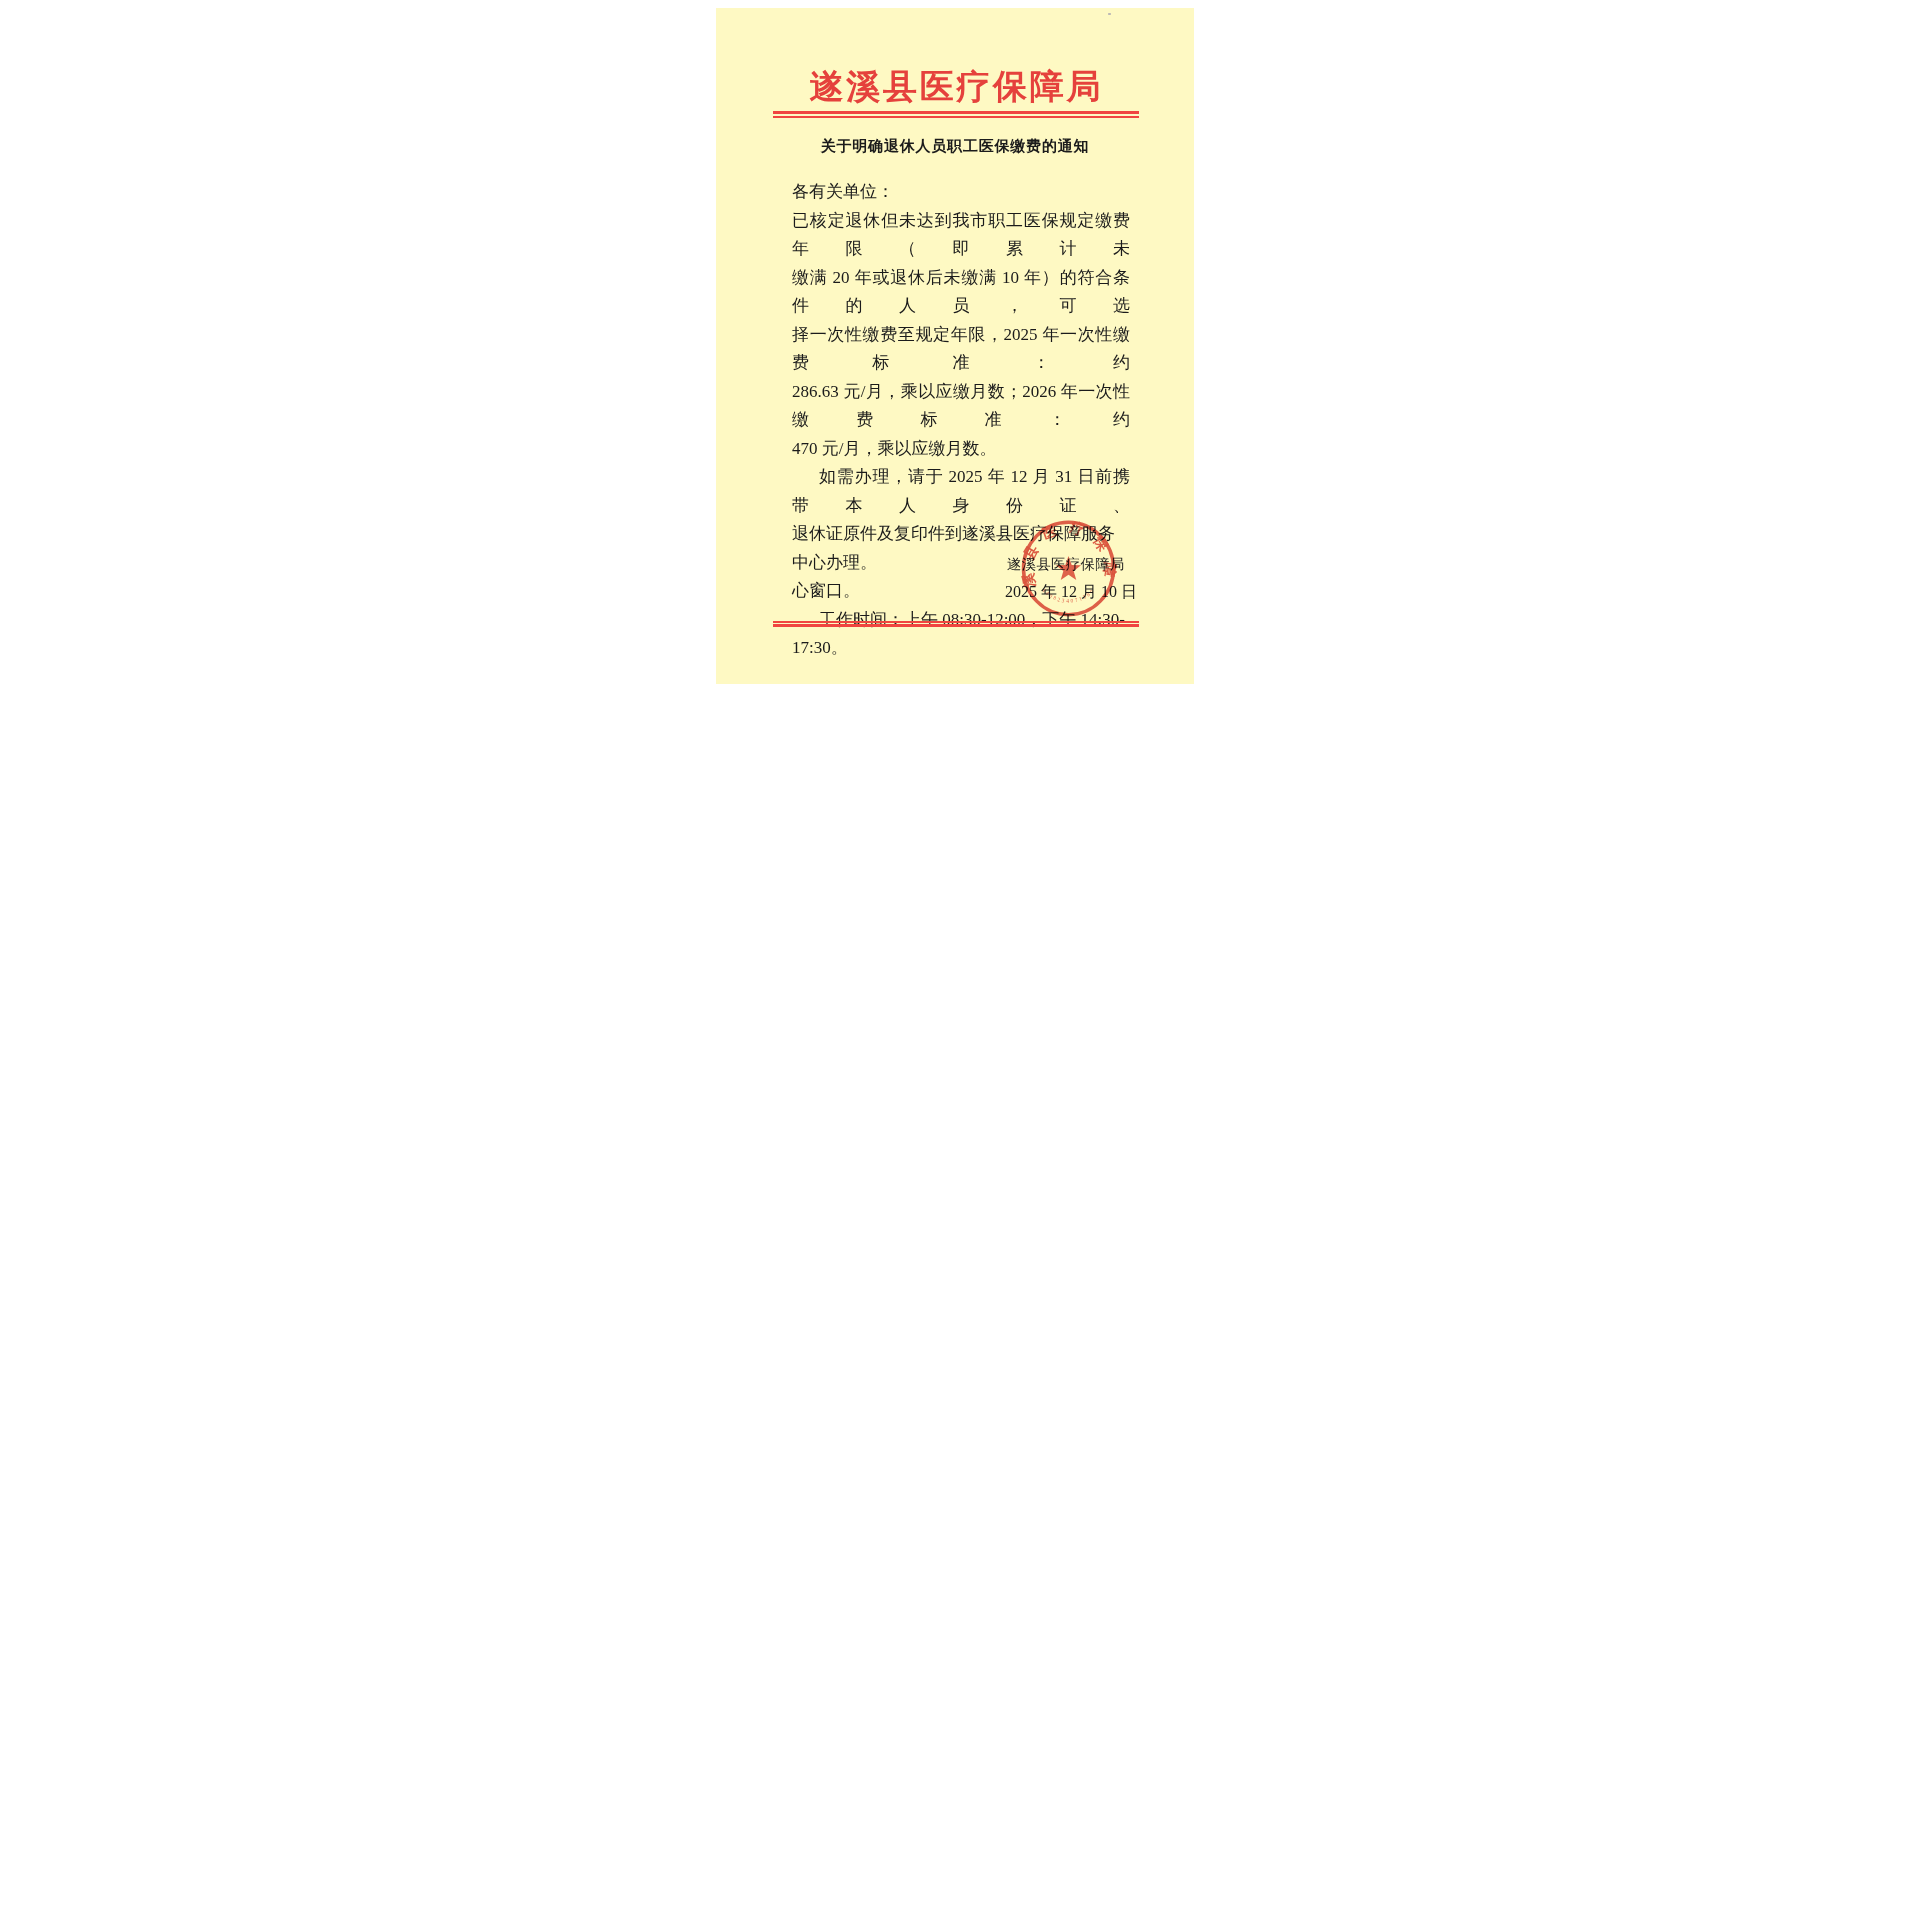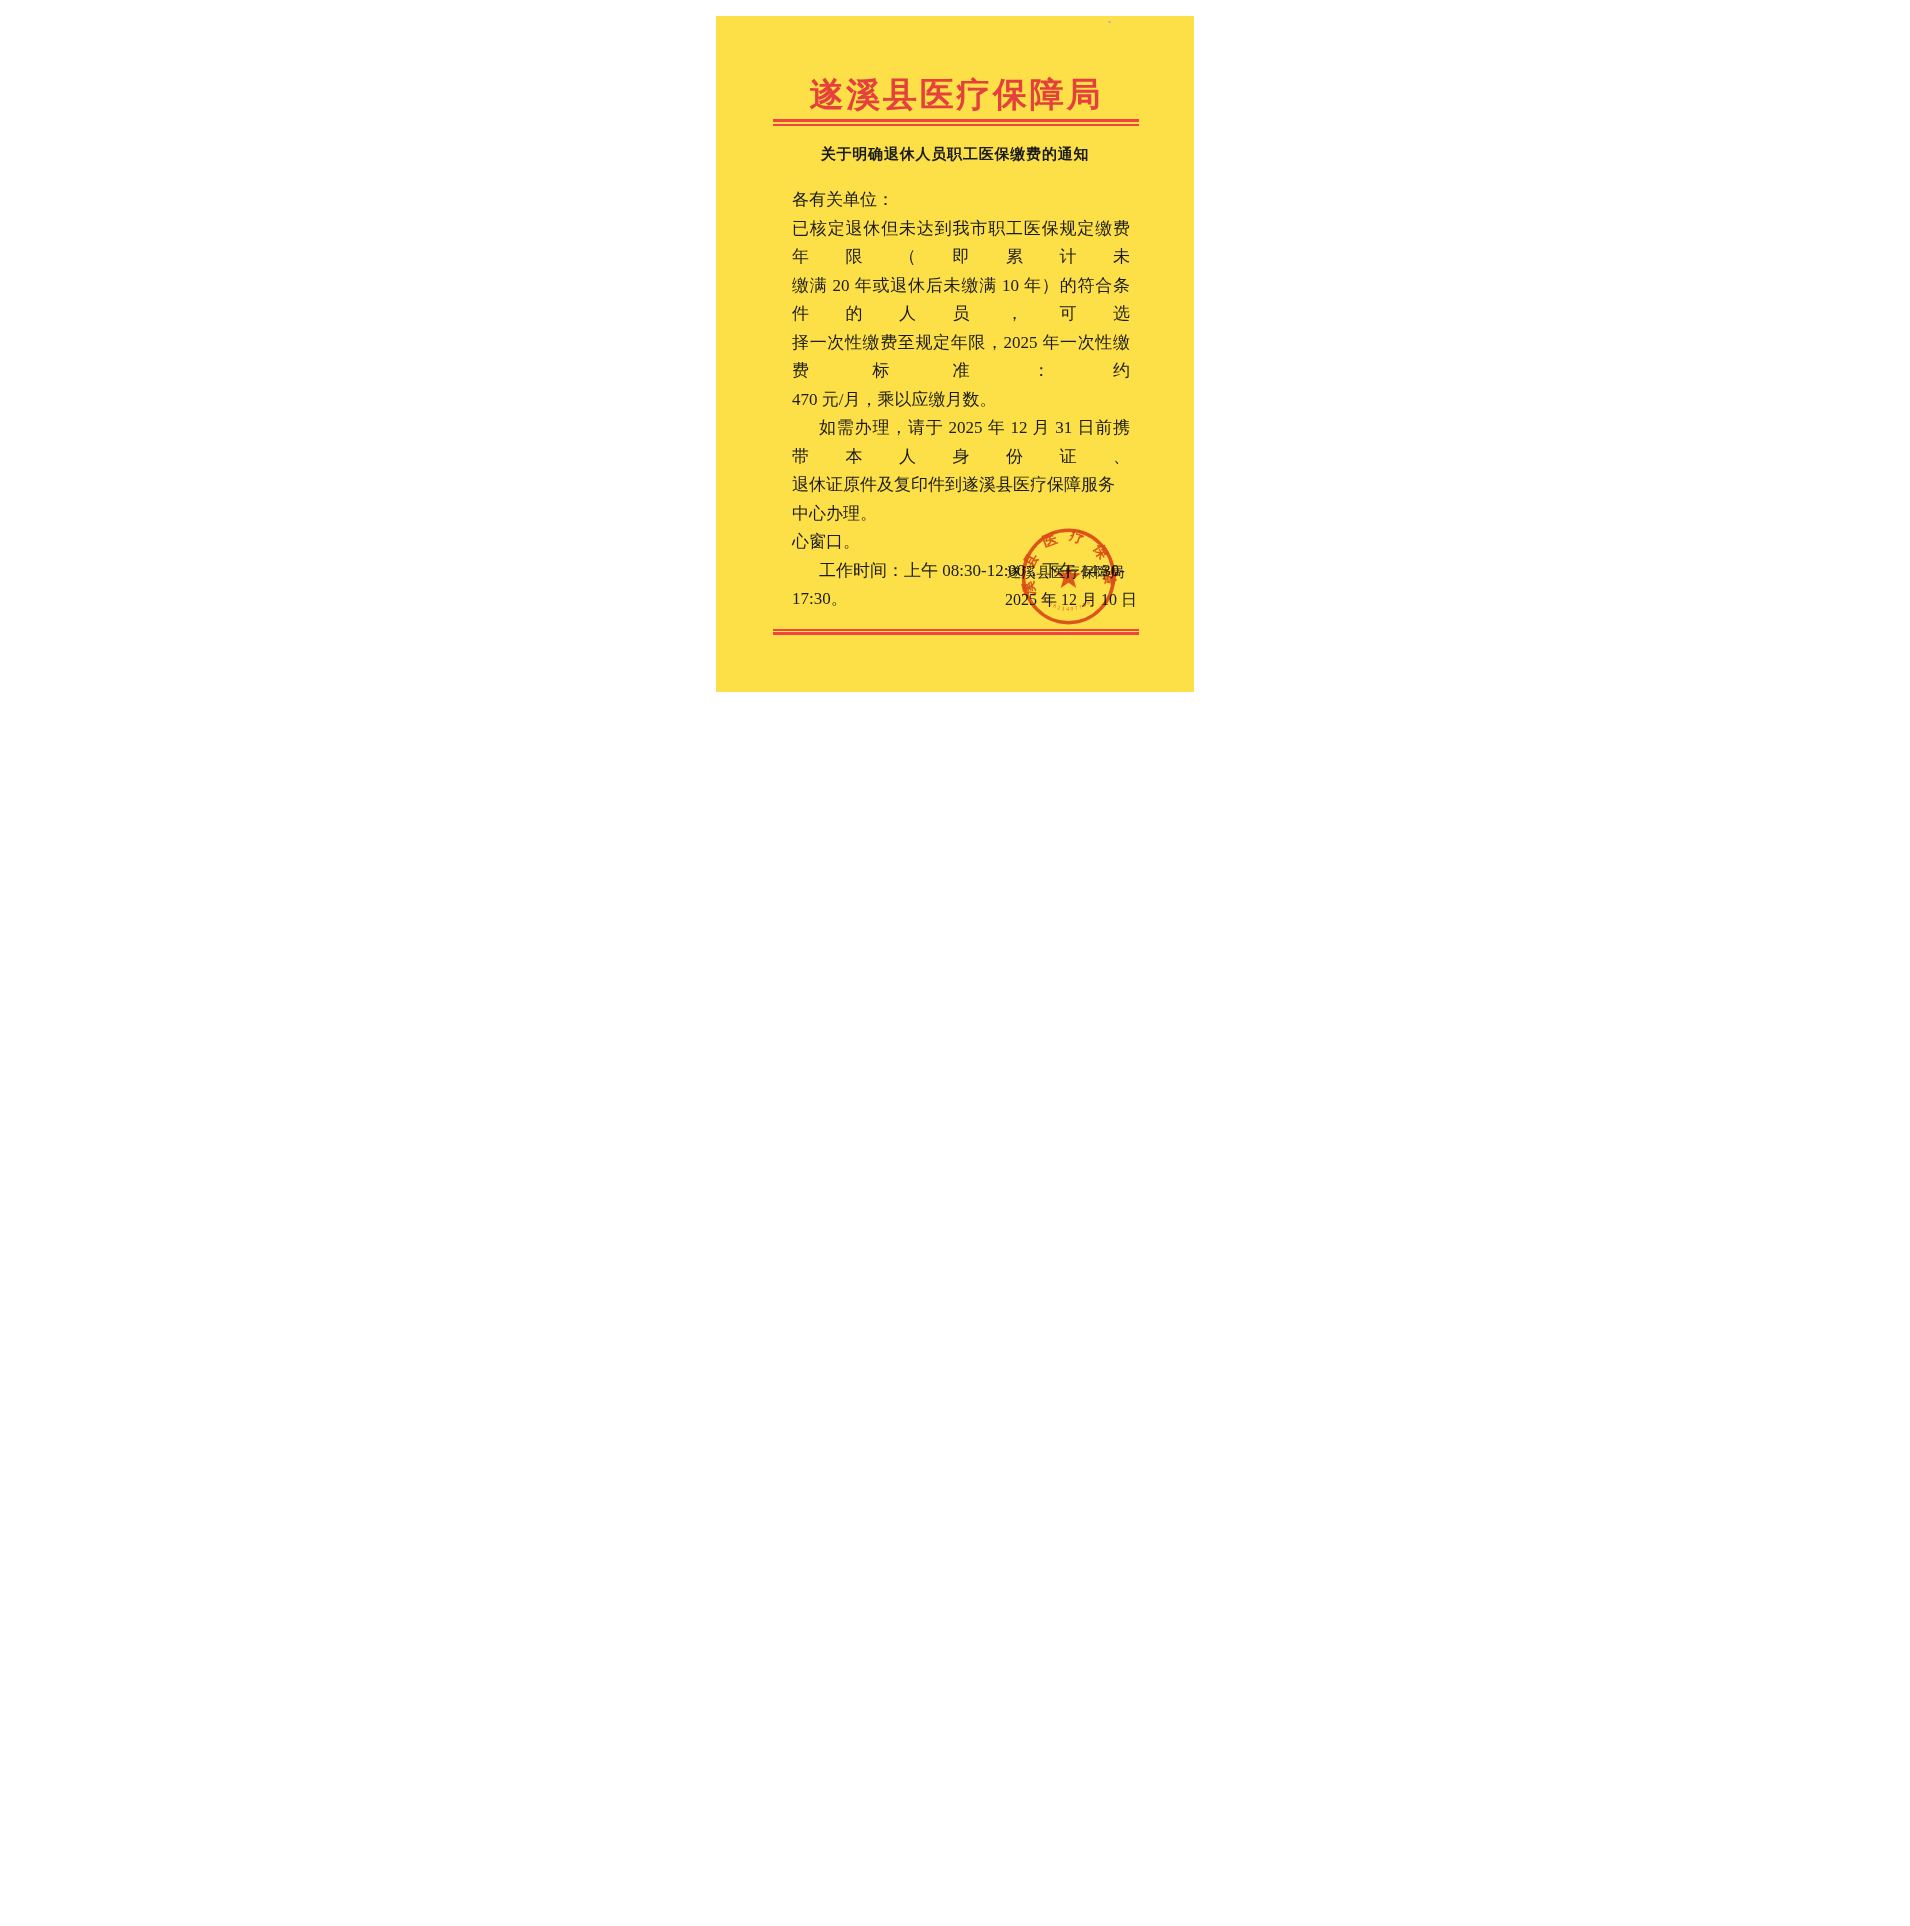--- a/index.html
+++ b/index.html
@@ -1,21 +1,21 @@
 <!DOCTYPE html>
 <html lang="zh" style="--red-header: #e5413c; --red-line: #f04540; --red-stamp: #d8463f; --ink: #1b1b1b;font-size:6.2px"><head>
 <meta charset="utf-8">
 <title>遂溪县医疗保障局通知</title>
 <style>
   html,body{margin:0;padding:0;background:#ffffff;}
   .page{
     position:relative;
     width:478px;height:676px;
-    margin:16px auto;
-    background:#fde047;
+    margin:8px auto;
+    background:#fef9c3;
     font-family:"Liberation Serif","DejaVu Serif",serif;
     color:var(--ink,#1b1b1b);
     overflow:hidden;
   }
   
   .org-name{
     position:absolute;top:56px;left:0;width:100%;
     text-align:center;
     font-size:34px;font-weight:900;
     letter-spacing:2.7px;text-indent:2.7px;
@@ -92,20 +92,21 @@
   <div class="rule rule-top-a"></div>
   <div class="rule rule-top-b"></div>
 
   <h1 class="doc-title">关于明确退休人员职工医保缴费的通知</h1>
 
   <div class="body-block">
       <div class="body-line">各有关单位：</div>
       <div class="body-line full">已核定退休但未达到我市职工医保规定缴费年限（即累计未</div>
       <div class="body-line full">缴满 20 年或退休后未缴满 10 年）的符合条件的人员，可选</div>
       <div class="body-line full">择一次性缴费至规定年限，2025 年一次性缴费标准：约</div>
+      <div class="body-line full">286.63 元/月，乘以应缴月数；2026 年一次性缴费标准：约</div>
       <div class="body-line">470 元/月，乘以应缴月数。</div>
       <div class="body-line indent full">如需办理，请于 2025 年 12 月 31 日前携带本人身份证、</div>
       <div class="body-line">退休证原件及复印件到遂溪县医疗保障服务中心办理。</div>
       <div class="body-line">心窗口。</div>
       <div class="body-line indent">工作时间：上午 08:30-12:00，下午 14:30-17:30。</div>
     </div>
 
   <div class="sig">遂溪县医疗保障局</div>
 
   <div class="sig-date">2025 年 12 月 10 日</div>

